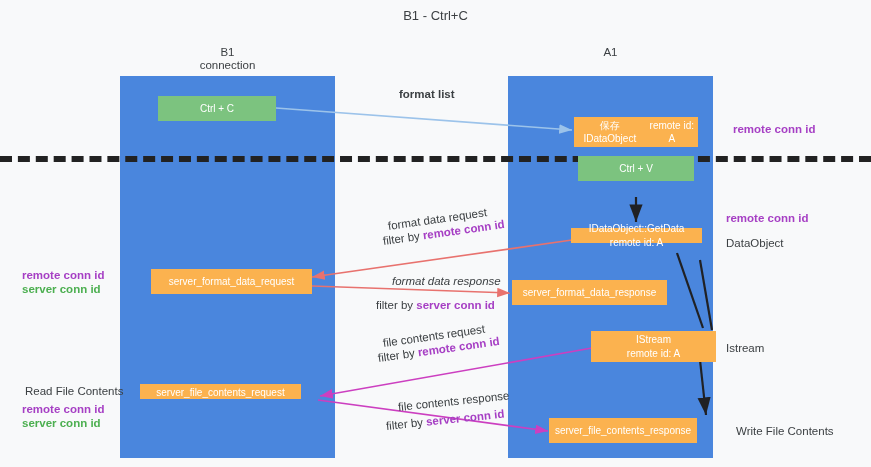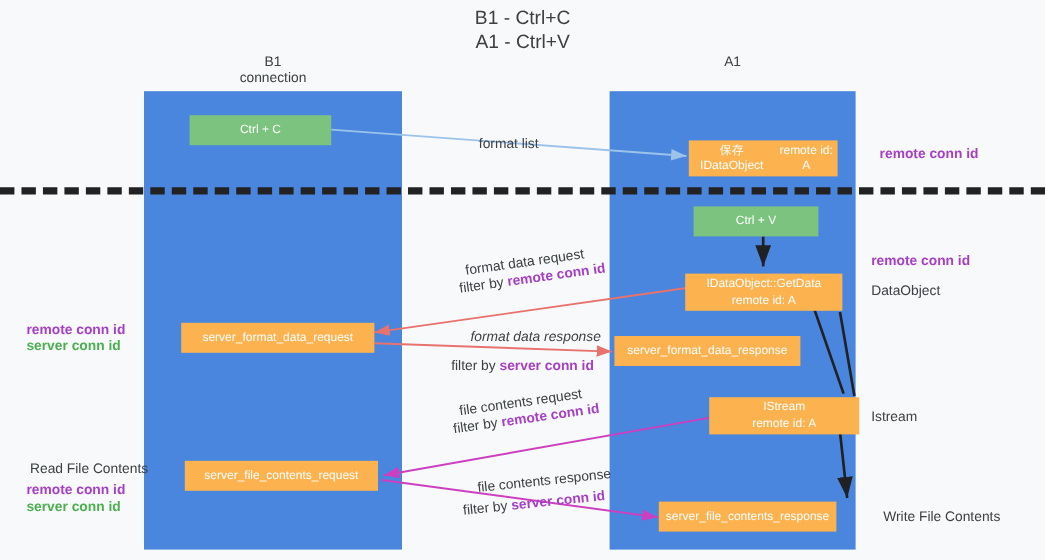--- a/index.html
+++ b/index.html
@@ -14,21 +14,21 @@
   #stage{position:absolute;left:0;top:0;width:871px;height:467px;}
 
   .col{position:absolute;background:#4a86dd;}
   .col-left{left:120px;top:76px;width:215px;height:382px;}
   .col-right{left:508px;top:76px;width:205px;height:382px;}
 
   .colhdr{position:absolute;text-align:center;font-size:11.5px;line-height:13px;color:#3c4043;}
 
   .title{
     position:absolute;left:0;top:6px;width:871px;
-    text-align:center;font-size:16px;line-height:20px;color:#3c4043;
+    text-align:center;font-size:13px;line-height:20px;color:#3c4043;
   }
 
   .box{
     position:absolute;
     display:flex;align-items:center;justify-content:center;
     text-align:center;
     color:#ffffff;
     font-size:10px;
     line-height:13.5px;
     box-sizing:border-box;
@@ -48,21 +48,20 @@
   }
   svg.overlay{position:absolute;left:0;top:0;width:871px;height:467px;pointer-events:none;}
 </style>
 </head>
 <body>
 
 <div id="stage">
 
   <div class="title">
     <div>B1 - Ctrl+C</div>
-    <div>A1 - Ctrl+V</div>
   </div>
 
   <div class="colhdr" style="left:120px;top:46px;width:215px;">
     <div>B1</div>
     <div>connection</div>
   </div>
   <div class="colhdr" style="left:508px;top:46px;width:205px;">
     <div>A1</div>
   </div>
 
@@ -106,52 +105,52 @@
   <div class="dashed"></div>
 
   <div class="box green" style="left:158px;top:96px;width:118px;height:25px;">
     <span>Ctrl + C</span>
   </div>
 
   <div class="box orange" style="left:151px;top:269px;width:161px;height:25px;">
     <span>server_format_data_request</span>
   </div>
 
-  <div class="box orange" style="left:154px;top:384px;width:161px;height:25px;">
+  <div class="box orange" style="left:140px;top:384px;width:161px;height:15px;align-items:flex-end;">
     <span>server_file_contents_request</span>
   </div>
 
   <div class="box orange" style="left:574px;top:117px;width:124px;height:30px;flex-direction:row;">
     <span>保存IDataObject</span>
     <span>remote id: A</span>
   </div>
 
-  <div class="box green" style="left:578px;top:172px;width:104px;height:25px;">
+  <div class="box green" style="left:578px;top:156px;width:116px;height:25px;">
     <span>Ctrl + V</span>
   </div>
 
-  <div class="box orange" style="left:571px;top:228px;width:131px;height:31px;flex-direction:column;">
+  <div class="box orange" style="left:571px;top:228px;width:131px;height:15px;flex-direction:column;">
     <span>IDataObject::GetData</span>
     <span>remote id: A</span>
   </div>
 
   <div class="box orange" style="left:512px;top:280px;width:155px;height:25px;justify-content:center;">
     <span>server_format_data_response</span>
   </div>
 
   <div class="box orange" style="left:591px;top:331px;width:125px;height:31px;flex-direction:column;">
     <span>IStream</span>
     <span>remote id: A</span>
   </div>
 
   <div class="box orange" style="left:549px;top:418px;width:148px;height:25px;">
     <span>server_file_contents_response</span>
   </div>
 
-  <div class="lbl dark" style="left:399px;top:113px;">format list</div>
+  <div class="lbl dark" style="left:399px;top:87px;font-weight:bold;">format list</div>
 
   <div class="lbl dark rot" style="left:388px;top:219px;transform:rotate(-8deg);">format data request</div>
   <div class="lbl rot" style="left:383px;top:234px;transform:rotate(-8deg);">
     <span class="dark" style="color:#3c4043;">filter by </span><span style="color:#a63fc4;font-weight:bold;">remote conn id</span>
   </div>
 
   <div class="lbl dark" style="left:392px;top:274px;font-style:italic;">format data response</div>
   <div class="lbl" style="left:376px;top:298px;">
     <span style="color:#3c4043;">filter by </span><span style="color:#a63fc4;font-weight:bold;">server conn id</span>
   </div>

